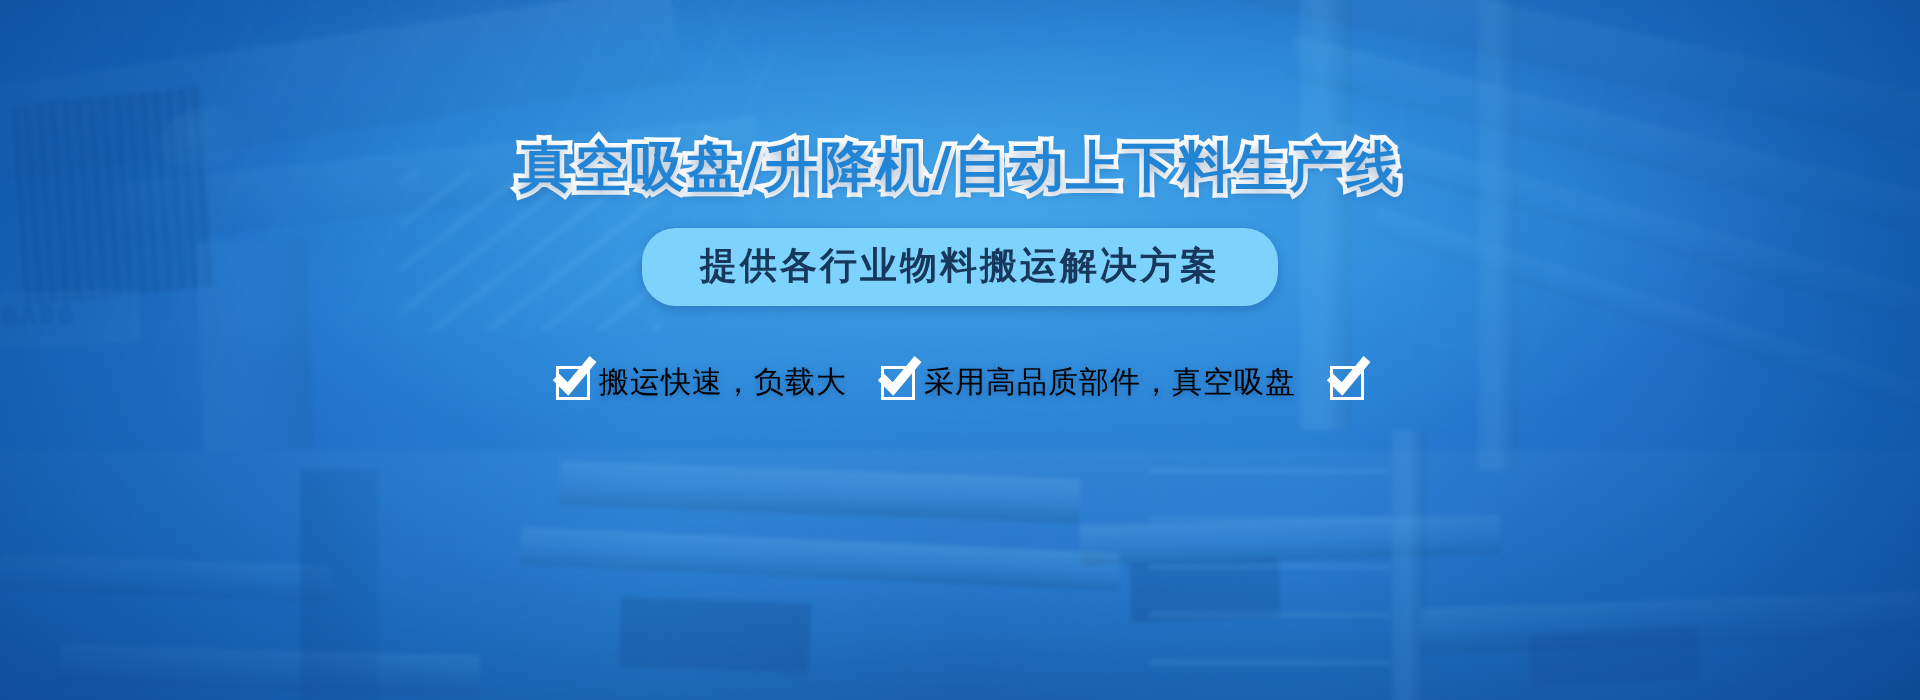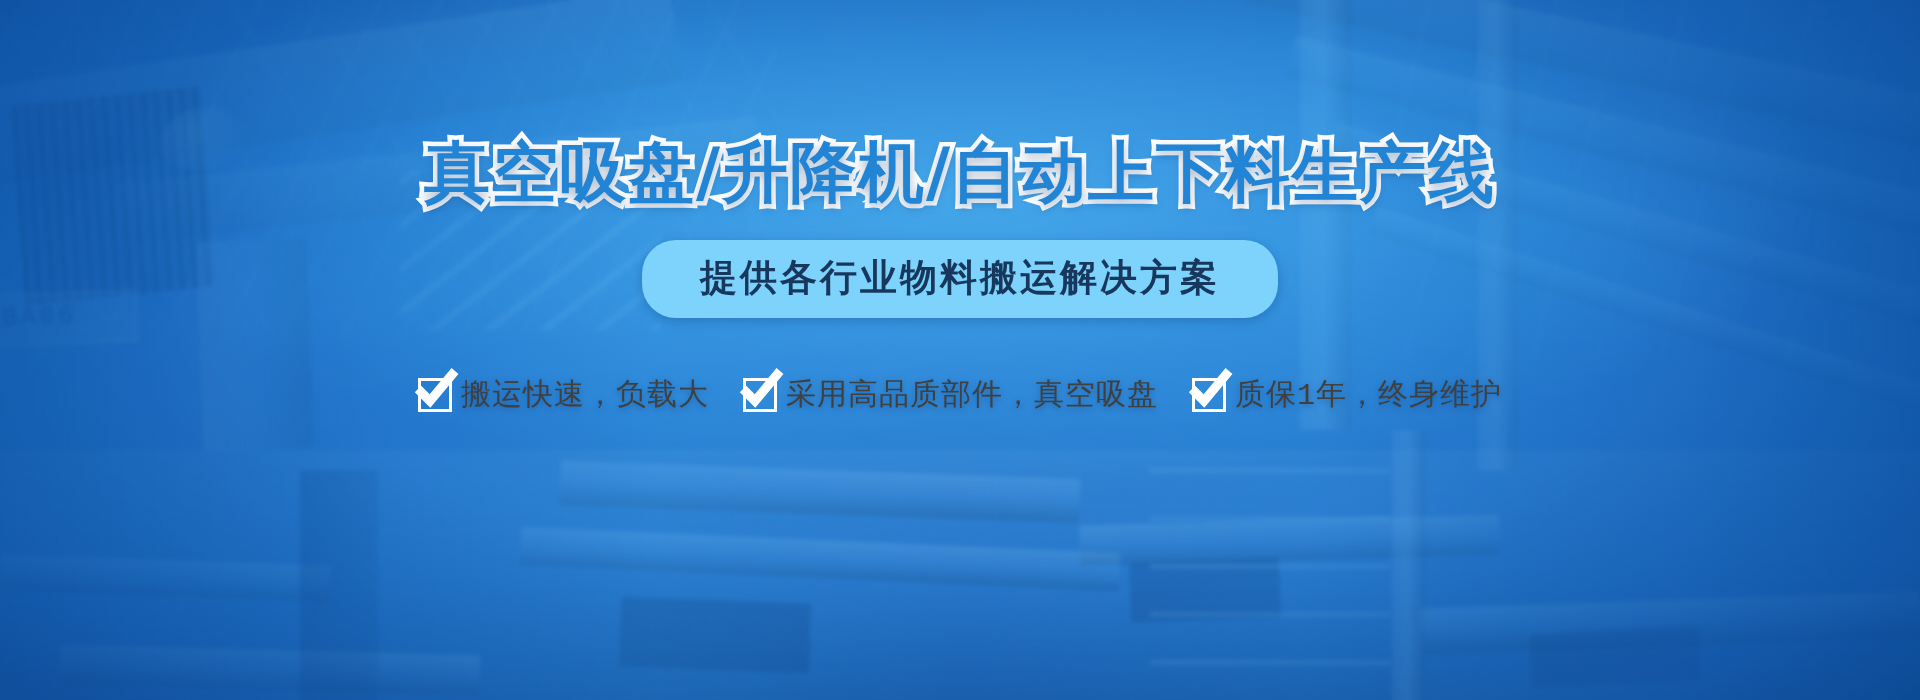--- a/index.html
+++ b/index.html
@@ -251,21 +251,21 @@
   .content {
     position: absolute;
     inset: 0;
     display: flex;
     flex-direction: column;
     align-items: center;
   }
 
   .headline {
     margin-top: 140px;
-    font-size: 66px;
+    font-size: 54px;
     font-weight: bold;
     letter-spacing: 2px;
     color: #2184d4;
     line-height: 1;
     white-space: nowrap;
     -webkit-text-stroke: 9px #ffffff;
     paint-order: stroke fill;
     text-shadow:
       0 4px 10px rgba(8,50,104,0.35),
       0 1px 0 rgba(255,255,255,0.5);
@@ -308,25 +308,25 @@
   }
   .check-icon svg {
     position: absolute;
     left: -7px;
     top: -13px;
     width: 44px;
     height: 44px;
     overflow: visible;
   }
   .feature-label {
-    color: #404040;
+    color: #000000;
     font-size: 30px;
     letter-spacing: 1px;
     text-shadow: 0 2px 6px rgba(8,48,102,0.38);
-    font-family: Liberation Mono, monospace;
+    font-family: Liberation Sans, sans-serif;
   }
 </style>
 </head>
 <body>
 
 <div class="banner">
 
   <div class="photo-layer">
     <div class="photo-base"></div>
 
@@ -397,19 +397,18 @@
         </span>
         <span class="feature-label">采用高品质部件，真空吸盘</span>
       </div>
 
       <div class="feature">
         <span class="check-icon">
           <svg viewBox="0 0 44 44" aria-hidden="true">
             <path d="M4 21 L16 33 L41 3" fill="none" stroke="#ffffff" stroke-width="9" stroke-linecap="butt" stroke-linejoin="miter"></path>
           </svg>
         </span>
-        <span class="feature-label">质保1年，终身维护</span>
       </div>
 
     </div>
   </div>
 
 </div>
 
 </body></html>

